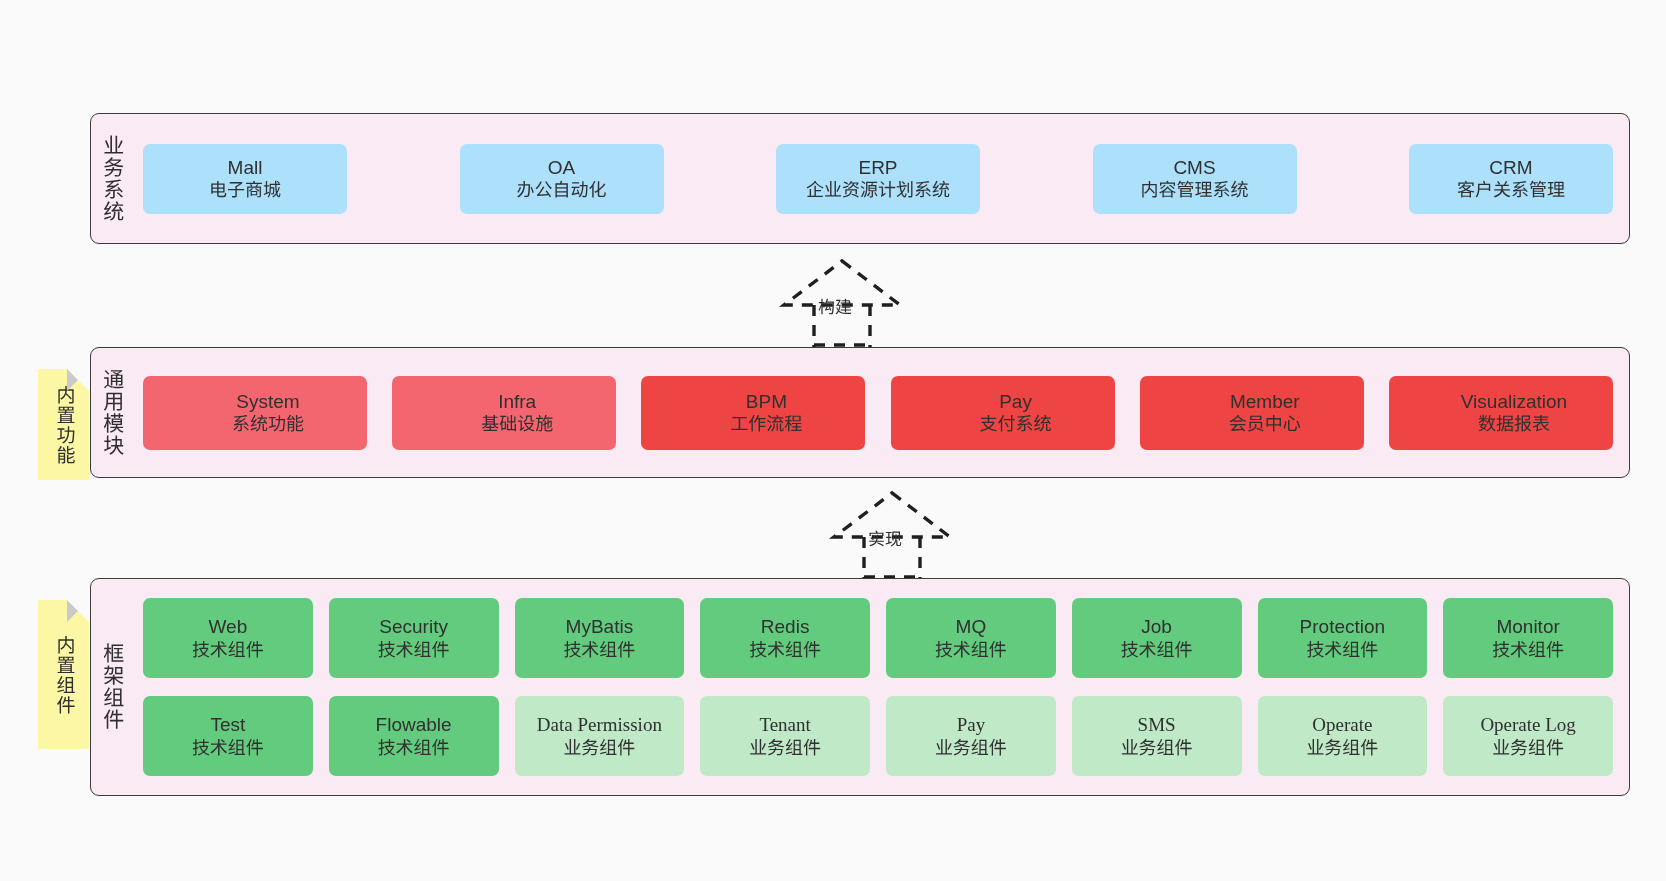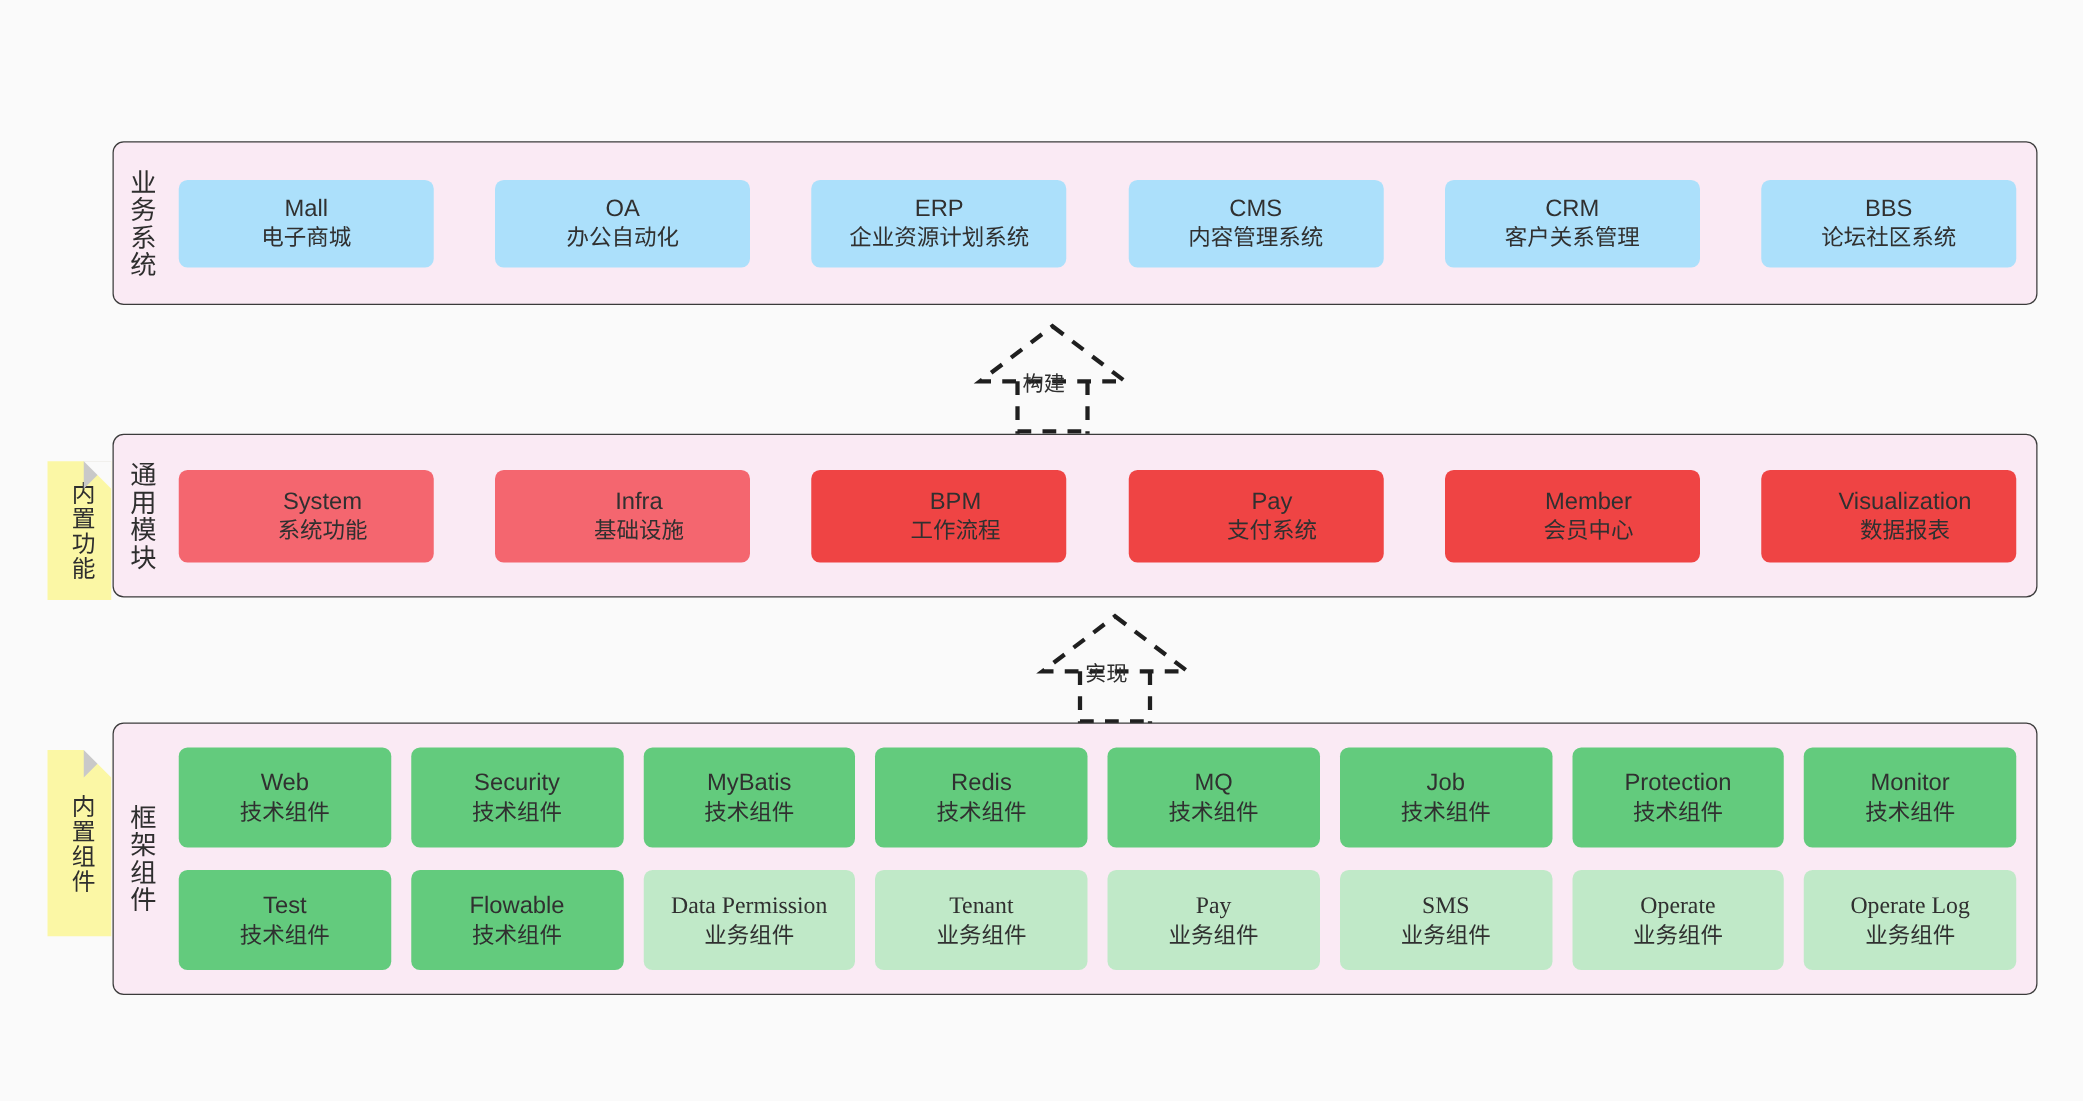--- a/index.html
+++ b/index.html
@@ -106,21 +106,21 @@
   .card.pink        { background: #ef4444; }
   .card.green       { background: #63cb7d; }
   .card.green-light { background: #c0e9c8; font-family: Liberation Serif, serif; }
 
   
   #layer-business  { left: 90px;  top: 113px; width: 1540px; height: 131px; }
   #layer-common    { left: 90px;  top: 347px; width: 1540px; height: 131px; }
   #layer-framework { left: 90px;  top: 578px; width: 1540px; height: 218px; }
 
   #layer-business  .card-row .card { width: 204px; height: 70px; }
-  #layer-common    .card-row .card { width: 204px; height: 74px; padding-left: 32px; }
+  #layer-common    .card-row .card { width: 224px; height: 74px; padding-left: 32px; }
 
   
   .note {
     position: absolute;
     width: 51px;
     background: #fbf7a5;
     box-sizing: border-box;
     display: flex;
     align-items: center;
     justify-content: center;
@@ -200,24 +200,20 @@
         <div class="card blue">
           <div class="c-title">CMS</div>
           <div class="c-sub">内容管理系统</div>
         </div>
 
         <div class="card blue">
           <div class="c-title">CRM</div>
           <div class="c-sub">客户关系管理</div>
         </div>
 
-        <div class="card blue">
-          <div class="c-title">BBS</div>
-          <div class="c-sub">论坛社区系统</div>
-        </div>
 
       </div>
     </div>
   </div>
 
   <div class="arrow" id="arrow-build">
     <svg width="180" height="90" viewBox="0 0 180 90">
 
       <polygon points="90,4 148,48 32,48" fill="#fafafa" stroke="#1f1f1f" stroke-width="3.4" stroke-dasharray="11,9" stroke-linejoin="miter"></polygon>
 

